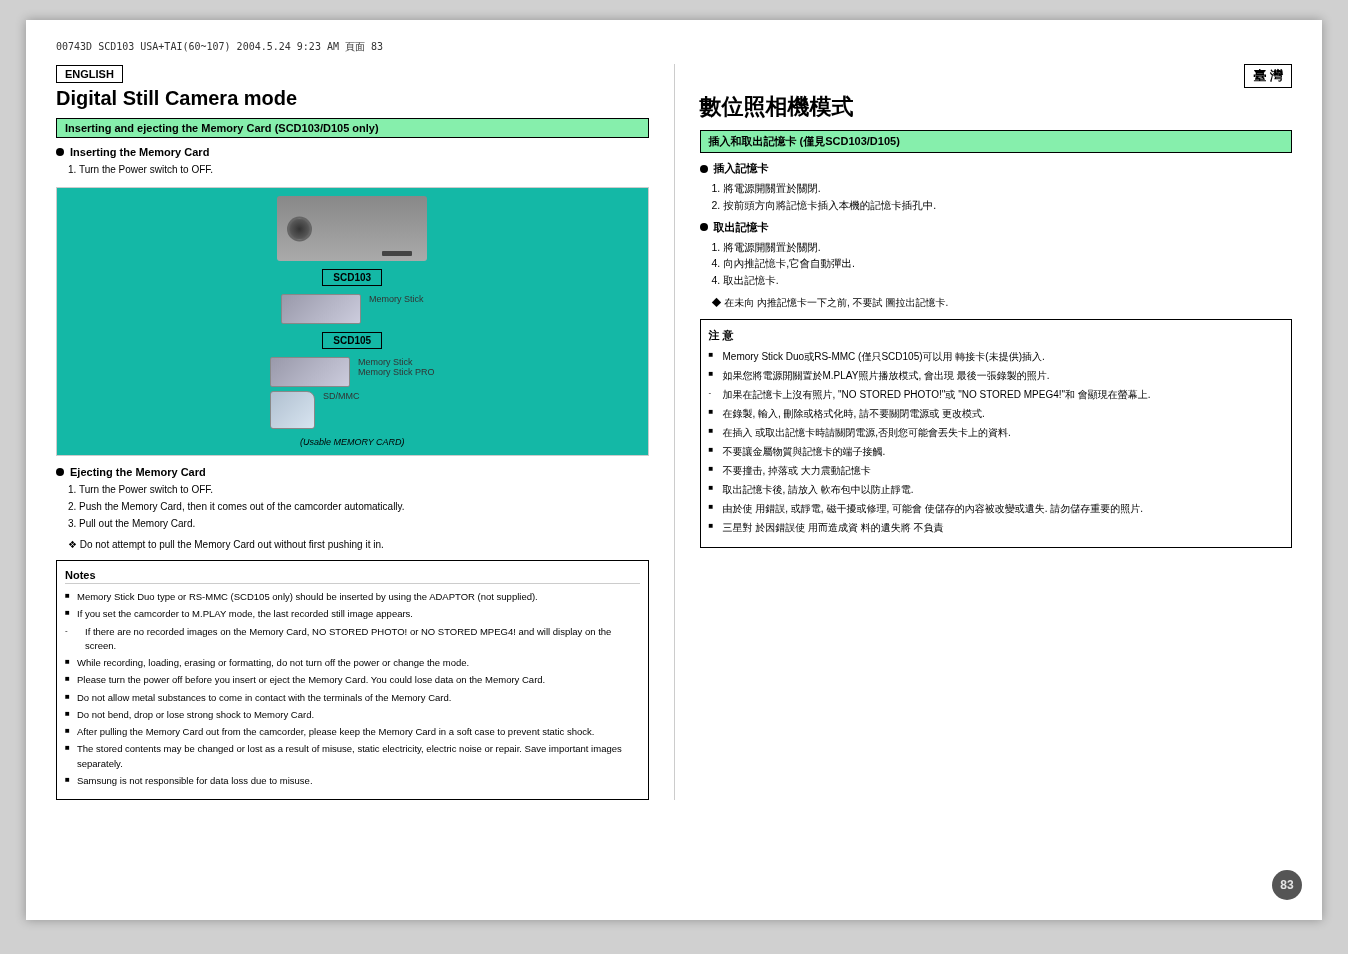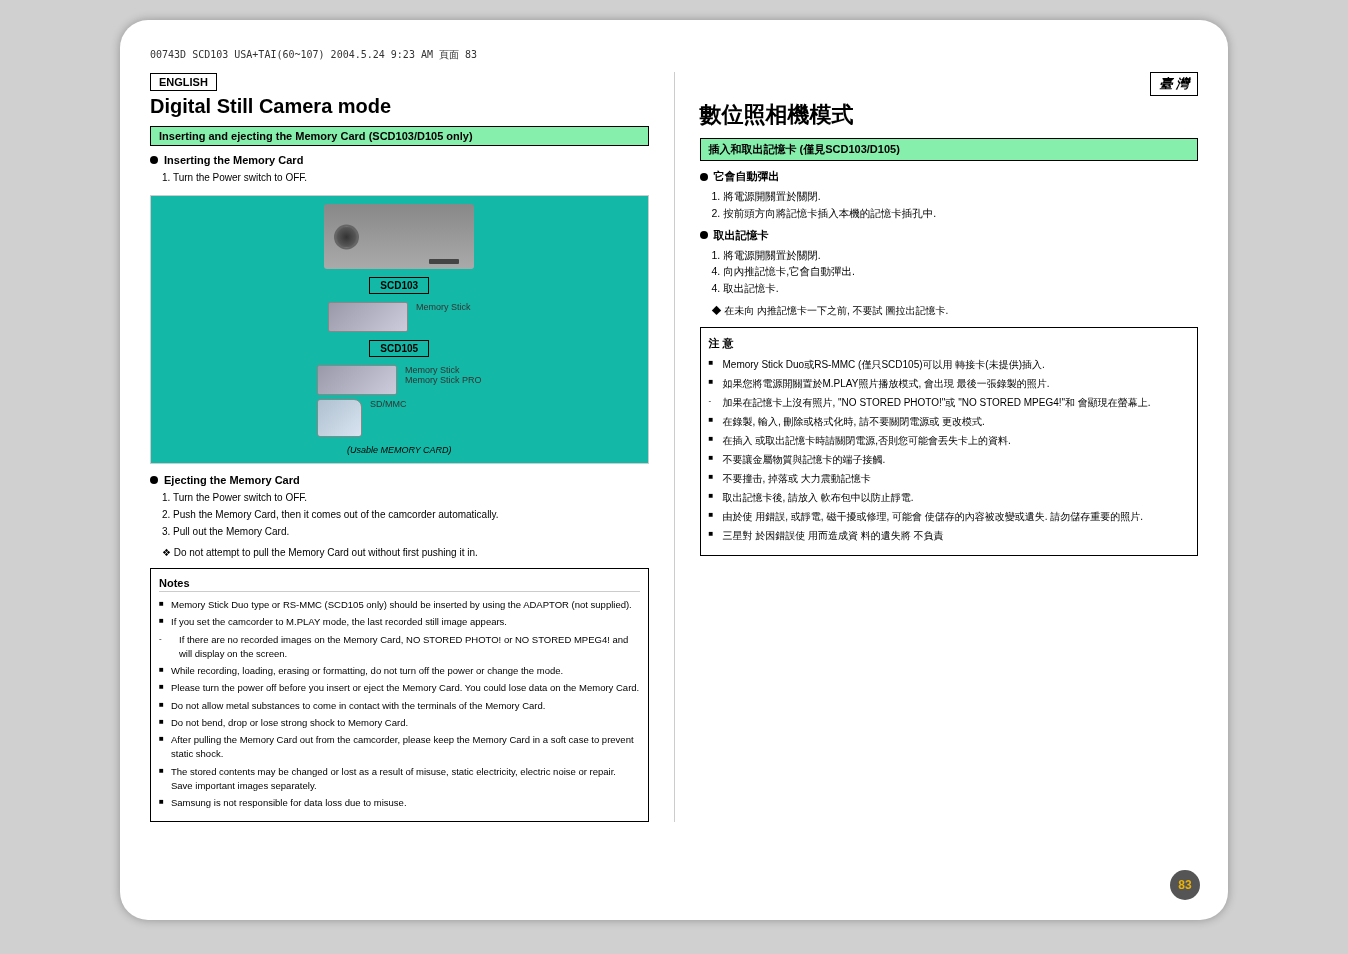--- a/index.html
+++ b/index.html
@@ -7,26 +7,25 @@
       background: #d0d0d0;
       display: flex;
       justify-content: center;
       align-items: flex-start;
       min-height: 100vh;
       font-family: Arial, sans-serif;
       padding: 20px;
     }
     .page-container {
       background: white;
-      width: 1108px;
+      width: 1296px;
       min-height: 900px;
       position: relative;
-      padding: 28px 30px;
+      padding: 20px 30px;
       box-shadow: 0 0 10px rgba(0,0,0,0.3);
-      border-radius: 28px;
     }
     .header-meta {
       font-size: 10px;
       color: #333;
       margin-bottom: 10px;
       font-family: monospace;
     }
     .content-wrapper {
       display: flex;
       gap: 20px;
@@ -199,44 +198,43 @@
       content: '-';
     }
     .taiwan-badge {
       border: 1.5px solid black;
       padding: 2px 8px;
       font-size: 13px;
       font-weight: bold;
       font-family: "Microsoft JhengHei", "Arial Unicode MS", sans-serif;
       display: inline-block;
       float: right;
-      font-style: italic;
     }
     .scd-box {
       border: 1.5px solid black;
       padding: 2px 10px;
       font-size: 10px;
       font-weight: bold;
       display: inline-block;
     }
     .memory-stick-label {
       font-size: 9px;
       color: #333;
     }
     .usable-label {
       font-size: 9px;
       text-align: center;
       font-style: italic;
     }
     .page-num-badge {
       position: absolute;
       bottom: 20px;
-      right: 28px;
+      right: 20px;
       background: #555;
-      color: #eab308;
+      color: #e5e5e5;
       width: 30px;
       height: 30px;
       border-radius: 50%;
       display: flex;
       align-items: center;
       justify-content: center;
       font-size: 12px;
       font-weight: bold;
     }
     .vertical-divider {
@@ -401,21 +399,21 @@
 
       <div style="display:flex; justify-content:flex-end; margin-bottom:4px;">
         <div class="taiwan-badge">臺 灣</div>
       </div>
       <div class="zh-main-title">數位照相機模式</div>
 
       <div class="zh-section-header section-header">插入和取出記憶卡 (僅見SCD103/D105)</div>
 
       <div class="zh-subsection">
         <span class="bullet-dot"></span>
-        <span>它會自動彈出</span>
+        <span>插入記憶卡</span>
       </div>
       <ol class="zh-numbered-list">
         <li>1.  將電源開關置於關閉.</li>
         <li>2.  按前頭方向將記憶卡插入本機的記憶卡插孔中.</li>
       </ol>
 
       <div class="zh-subsection">
         <span class="bullet-dot"></span>
         <span>取出記憶卡</span>
       </div>

